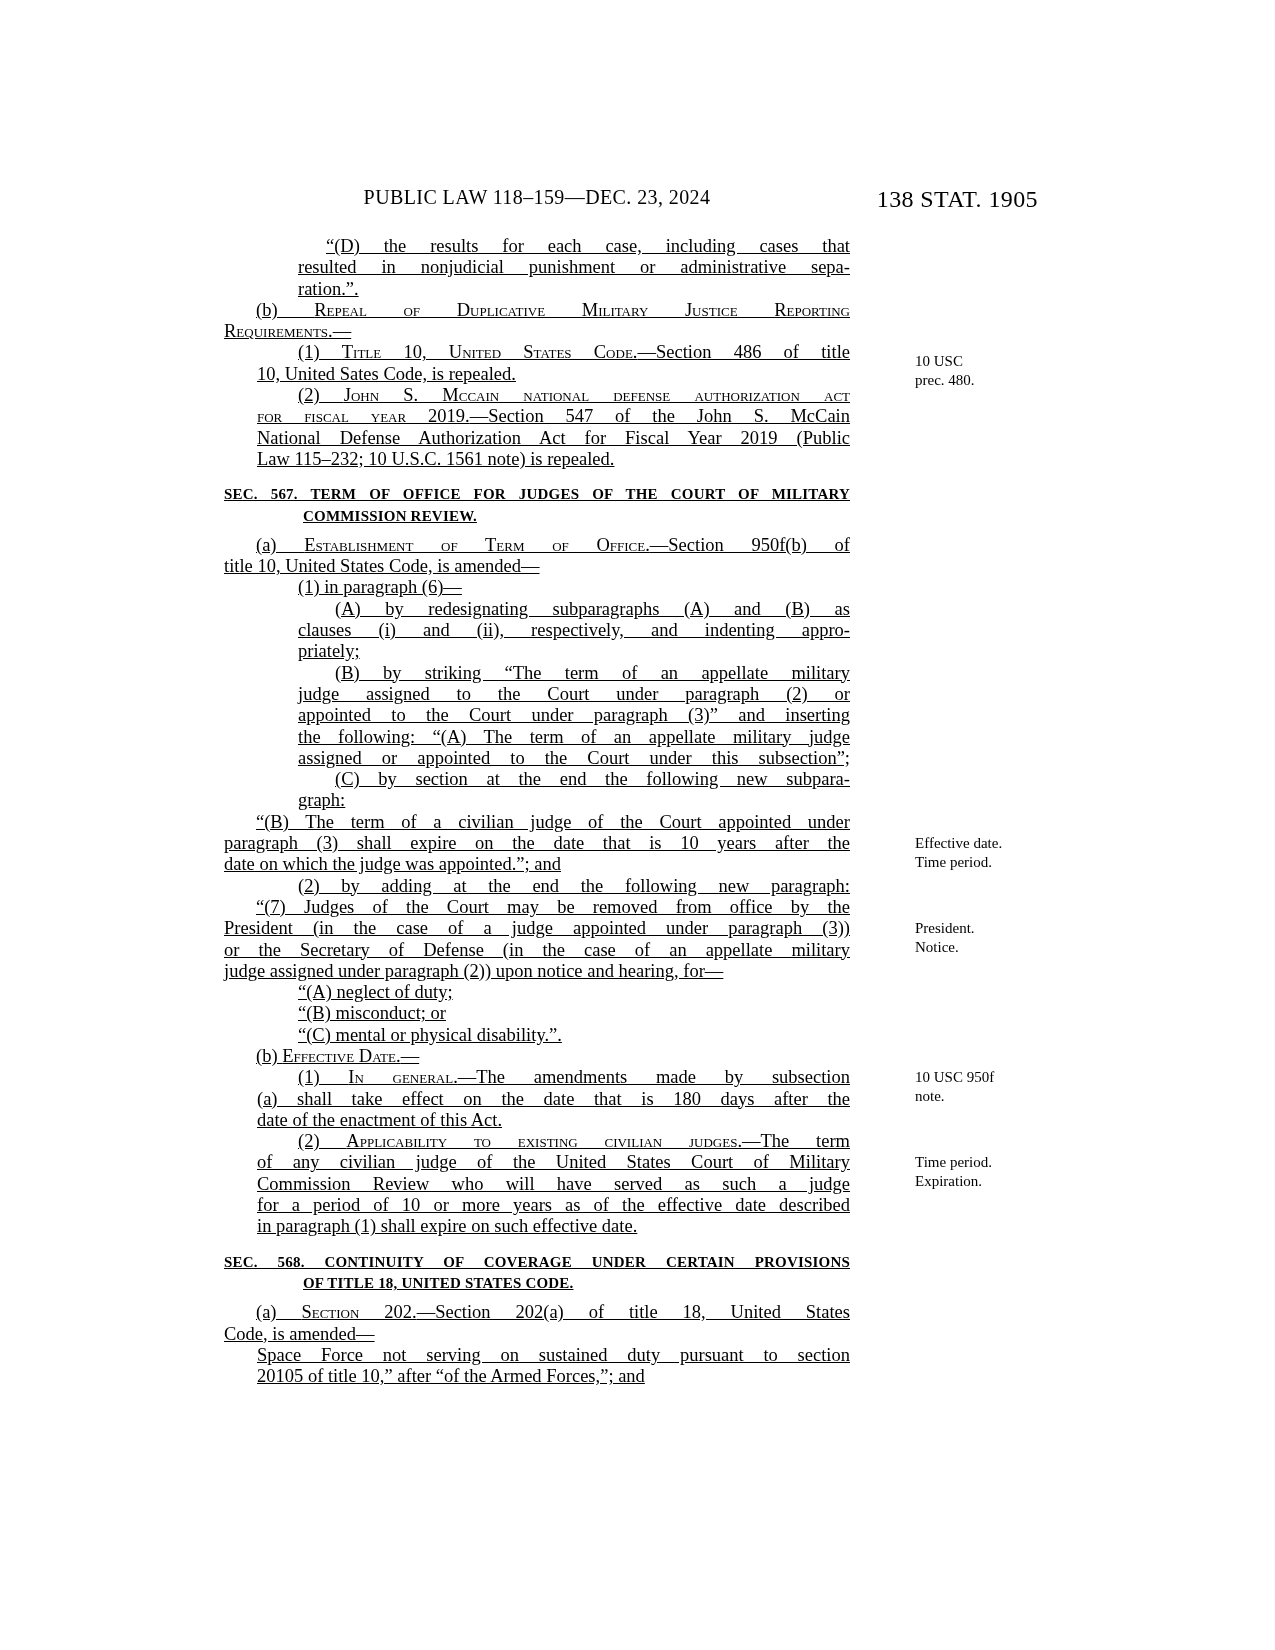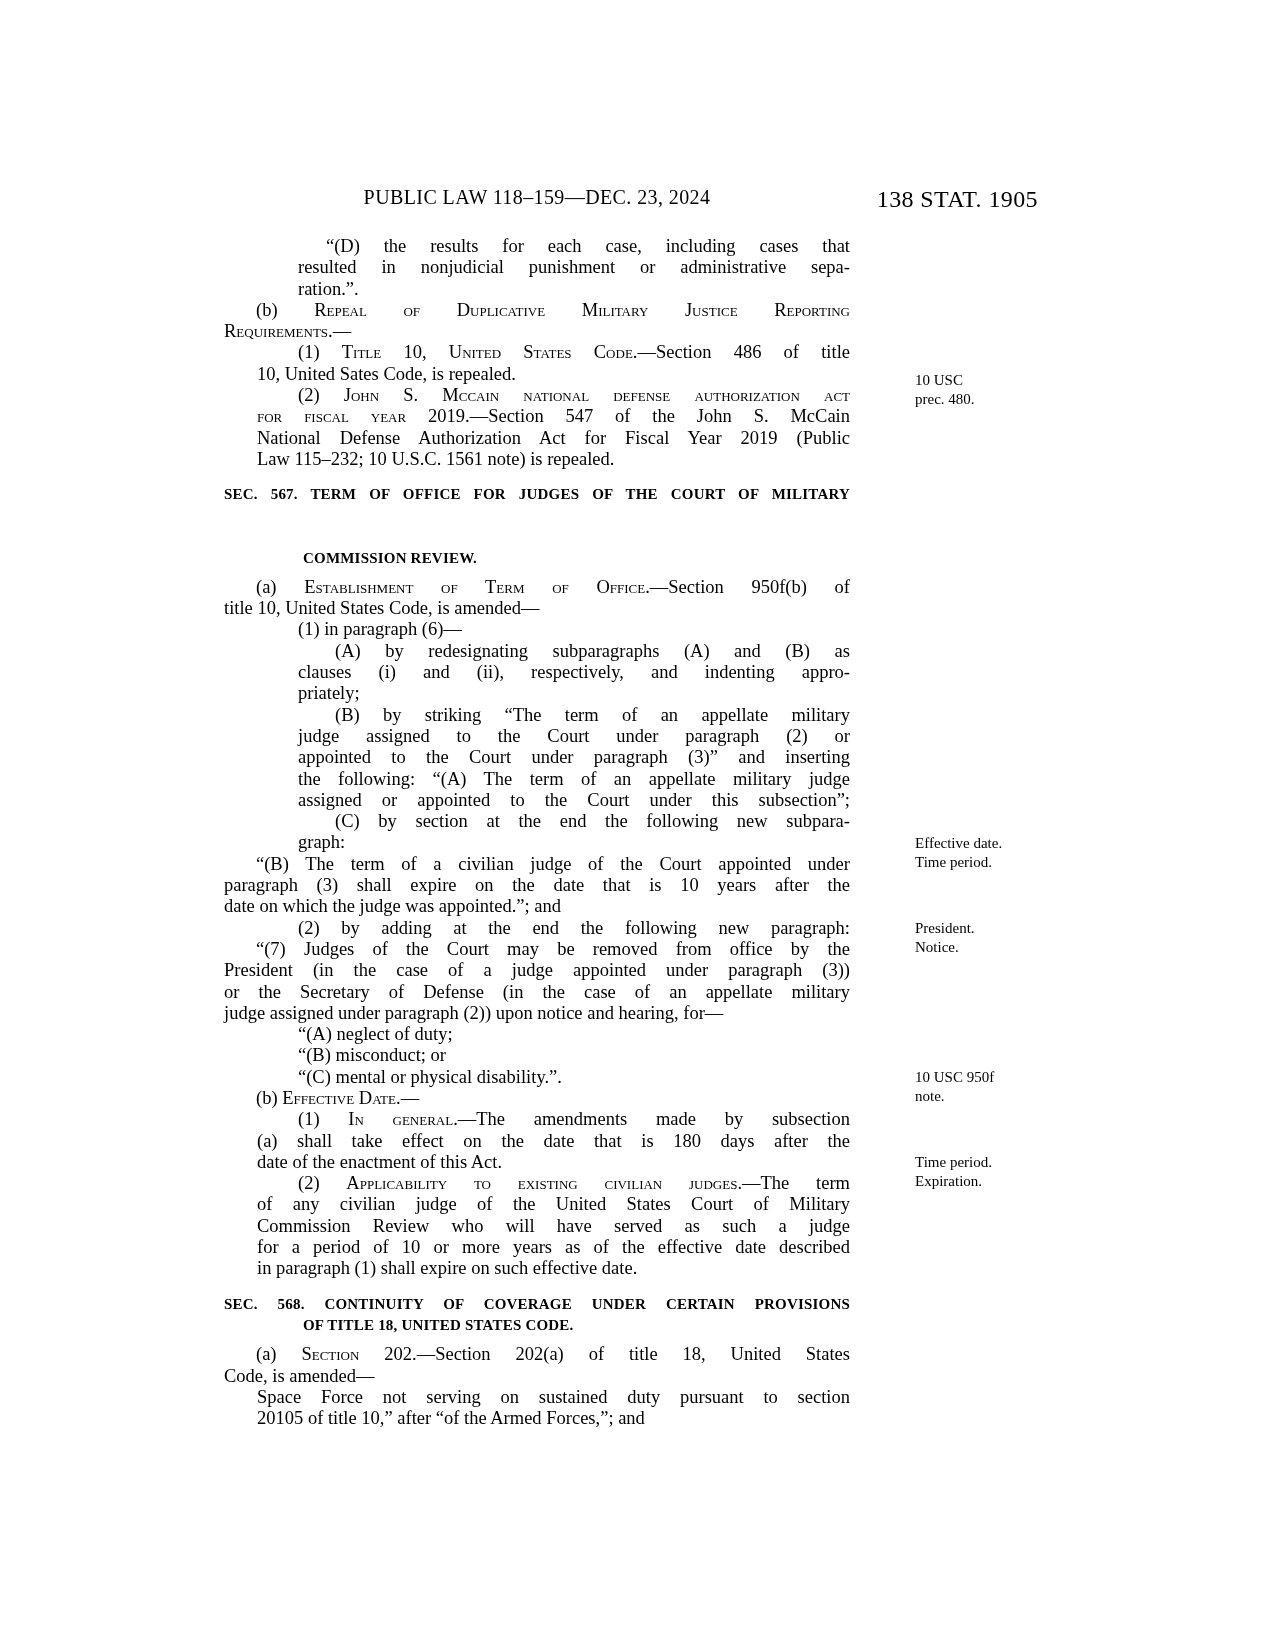--- a/index.html
+++ b/index.html
@@ -32,20 +32,21 @@
     letter-spacing: 0.4px;
     white-space: nowrap;
   }
   .content {
     position: absolute;
     left: 224px;
     top: 236px;
     width: 626px;
     font-size: 18.5px;
     line-height: 21.3px;
+    text-decoration: underline;
   }
   .ln { text-align: justify; }
   .ln.j { text-align-last: justify; }
   .sc { font-variant: small-caps; }
   .para.heading {
     font-weight: bold;
     font-size: 15px;
     line-height: 21.3px;
     margin-top: 14px;
     margin-bottom: 8px;
@@ -81,21 +82,21 @@
         <div class="ln" style="padding-left: 33px;"><span>10, United Sates Code, is repealed.</span></div>
       </div>
       <div class="para">
         <div class="ln j" style="padding-left: 74px;"><span>(2) </span><span class="sc">John S. Mccain national defense authorization act</span></div>
         <div class="ln j" style="padding-left: 33px;"><span class="sc">for fiscal year 2019.</span><span>—Section 547 of the John S. McCain</span></div>
         <div class="ln j" style="padding-left: 33px;"><span>National Defense Authorization Act for Fiscal Year 2019 (Public</span></div>
         <div class="ln" style="padding-left: 33px;"><span>Law 115–232; 10 U.S.C. 1561 note) is repealed.</span></div>
       </div>
       <div class="para heading">
         <div class="ln j" style="padding-left: 0px;"><span>SEC. 567. TERM OF OFFICE FOR JUDGES OF THE COURT OF MILITARY</span></div>
-        <div class="ln" style="padding-left: 79px; margin-top: 42px;"><span>COMMISSION REVIEW.</span></div>
+        <div class="ln" style="padding-left: 79px;"><span>COMMISSION REVIEW.</span></div>
       </div>
       <div class="para">
         <div class="ln j" style="padding-left: 32px;"><span>(a) </span><span class="sc">Establishment of Term of Office.</span><span>—Section 950f(b) of</span></div>
         <div class="ln" style="padding-left: 0px;"><span>title 10, United States Code, is amended—</span></div>
       </div>
       <div class="para">
         <div class="ln" style="padding-left: 74px;"><span>(1) in paragraph (6)—</span></div>
       </div>
       <div class="para">
         <div class="ln j" style="padding-left: 111px;"><span>(A) by redesignating subparagraphs (A) and (B) as</span></div>
@@ -157,21 +158,21 @@
       </div>
       <div class="para">
         <div class="ln j" style="padding-left: 32px;"><span>(a) </span><span class="sc">Section 202.</span><span>—Section 202(a) of title 18, United States</span></div>
         <div class="ln" style="padding-left: 0px;"><span>Code, is amended—</span></div>
       </div>
       <div class="para">
         <div class="ln j" style="padding-left: 33px;"><span>Space Force not serving on sustained duty pursuant to section</span></div>
         <div class="ln" style="padding-left: 33px;"><span>20105 of title 10,” after “of the Armed Forces,”; and</span></div>
       </div>
     </div>
-<div class="note" style="top: 371px;">
+<div class="note" style="top: 352px;">
       <div>10 USC</div>
       <div>prec. 480.</div>
     </div>
     <div class="note" style="top: 834.016px;">
       <div>Effective date.</div>
       <div>Time period.</div>
     </div>
     <div class="note" style="top: 919.203px;">
       <div>President.</div>
       <div>Notice.</div>

